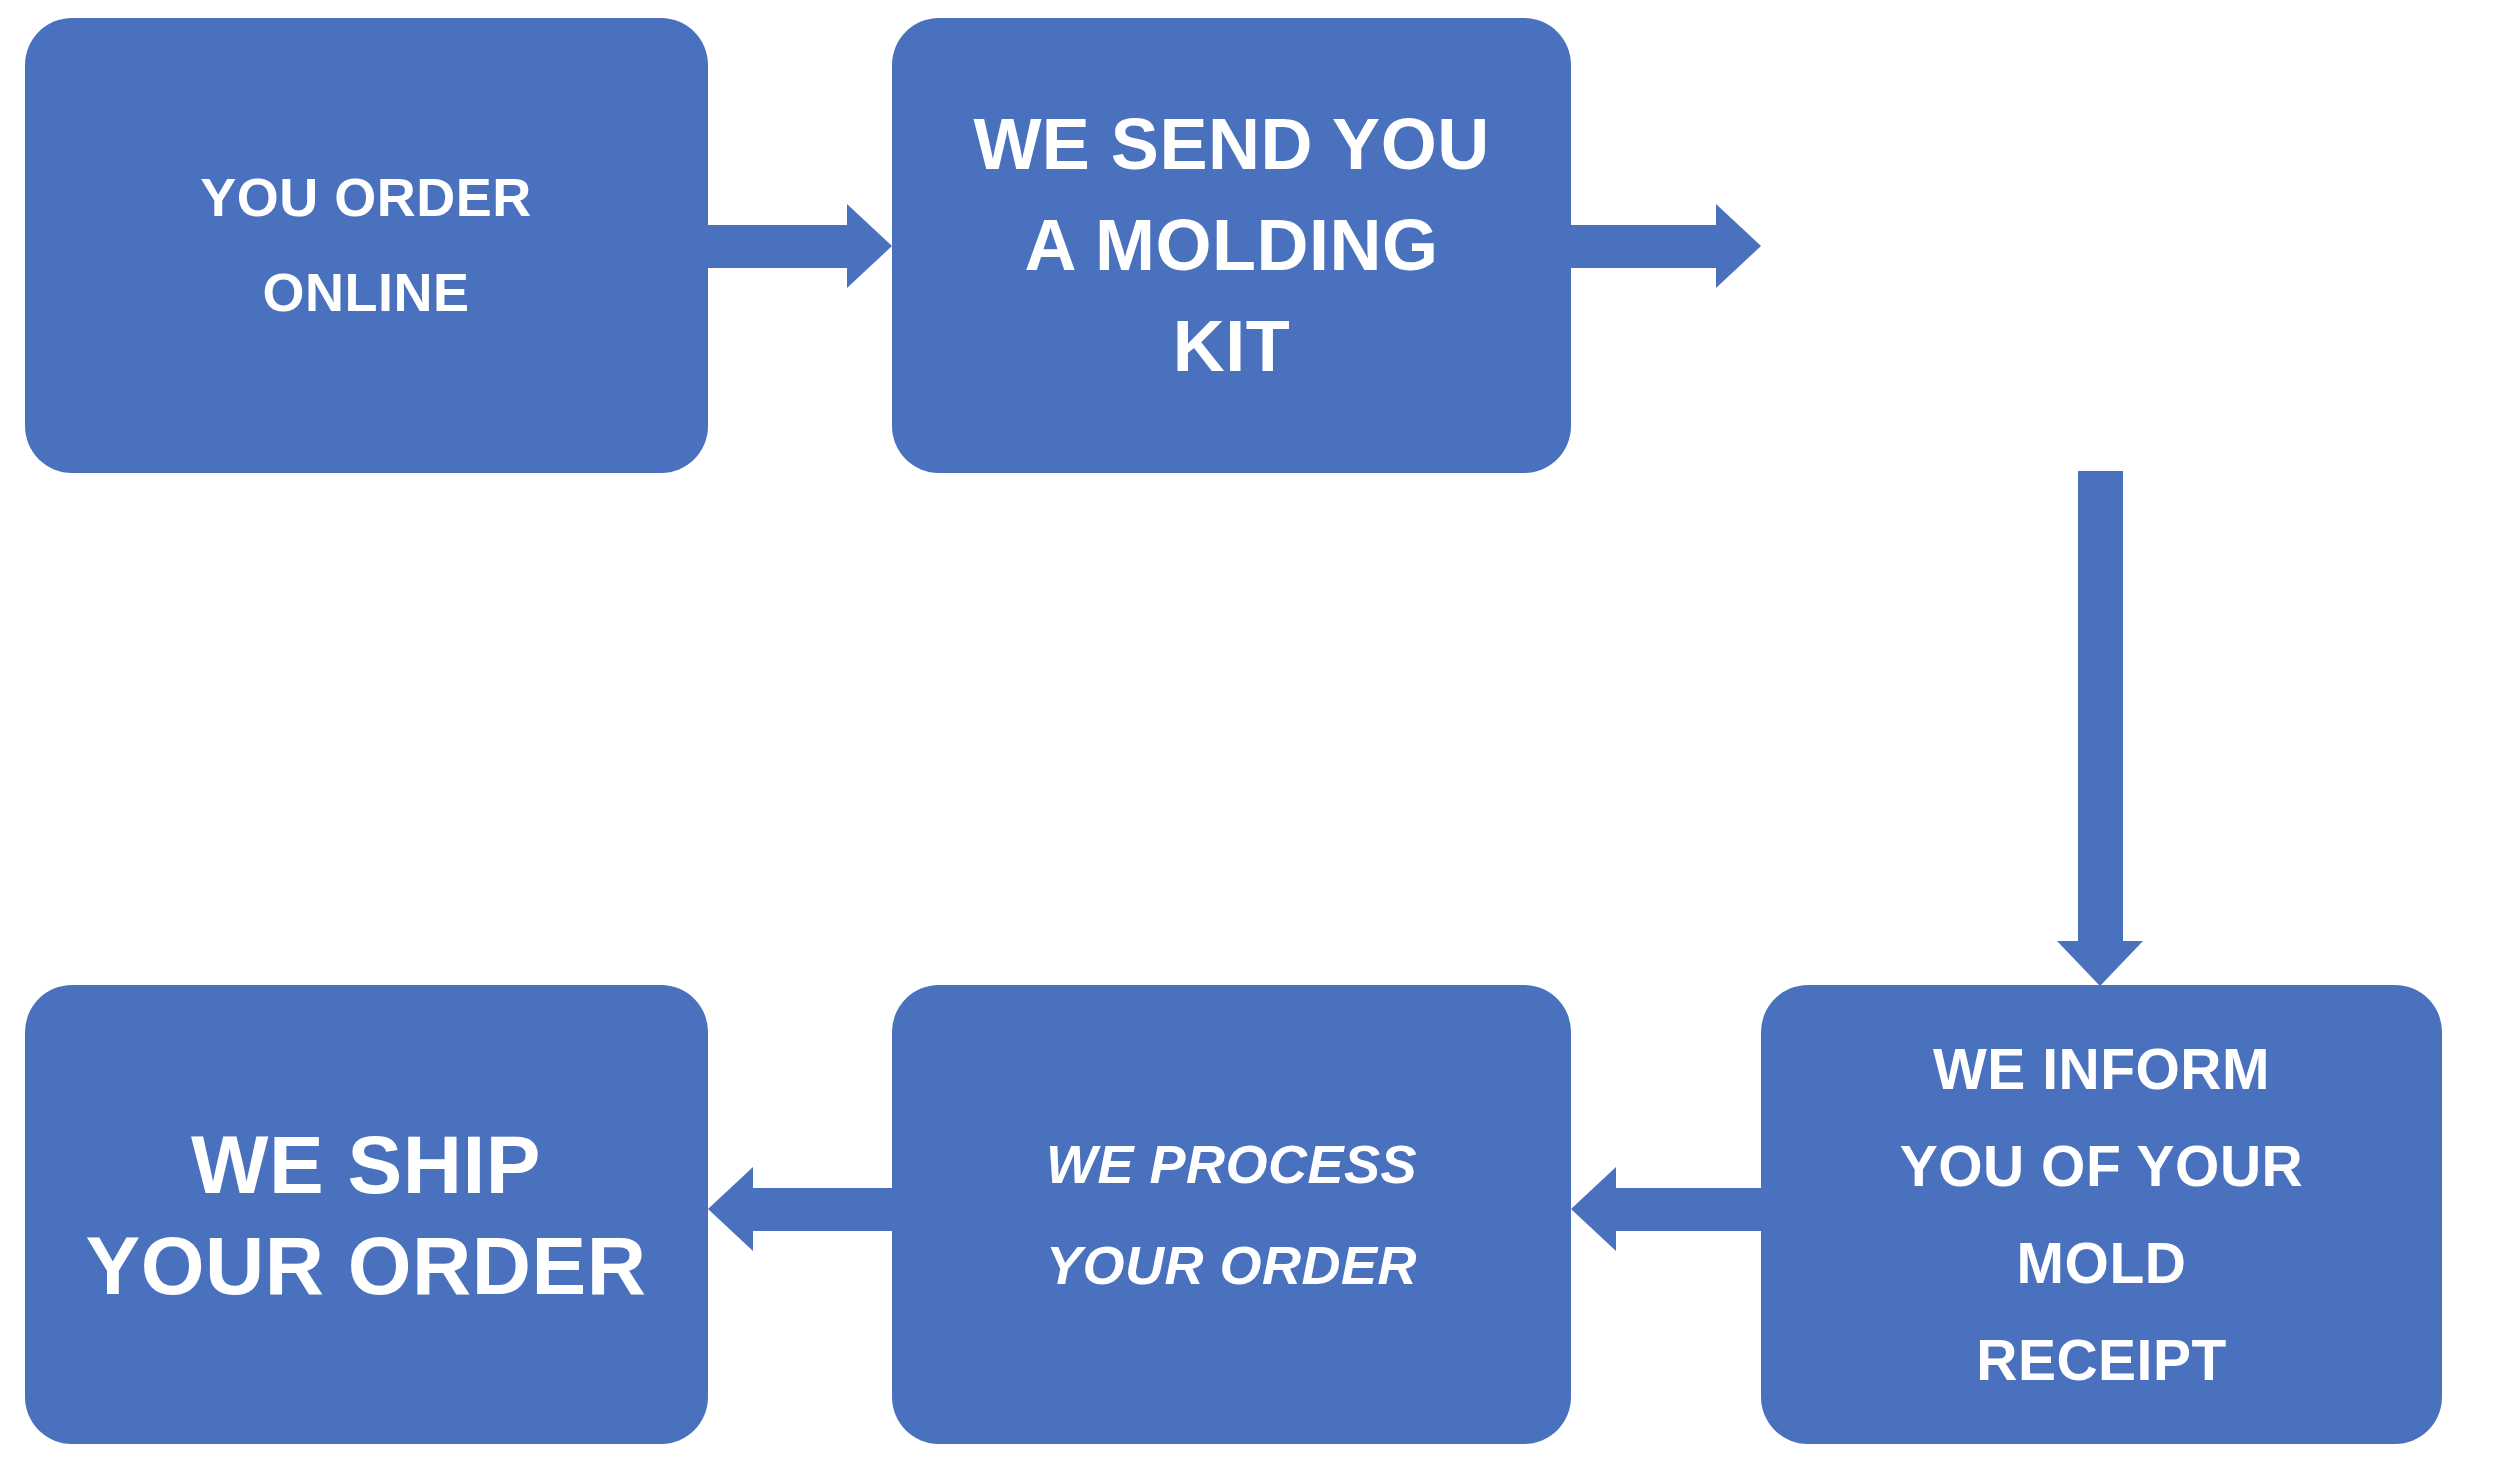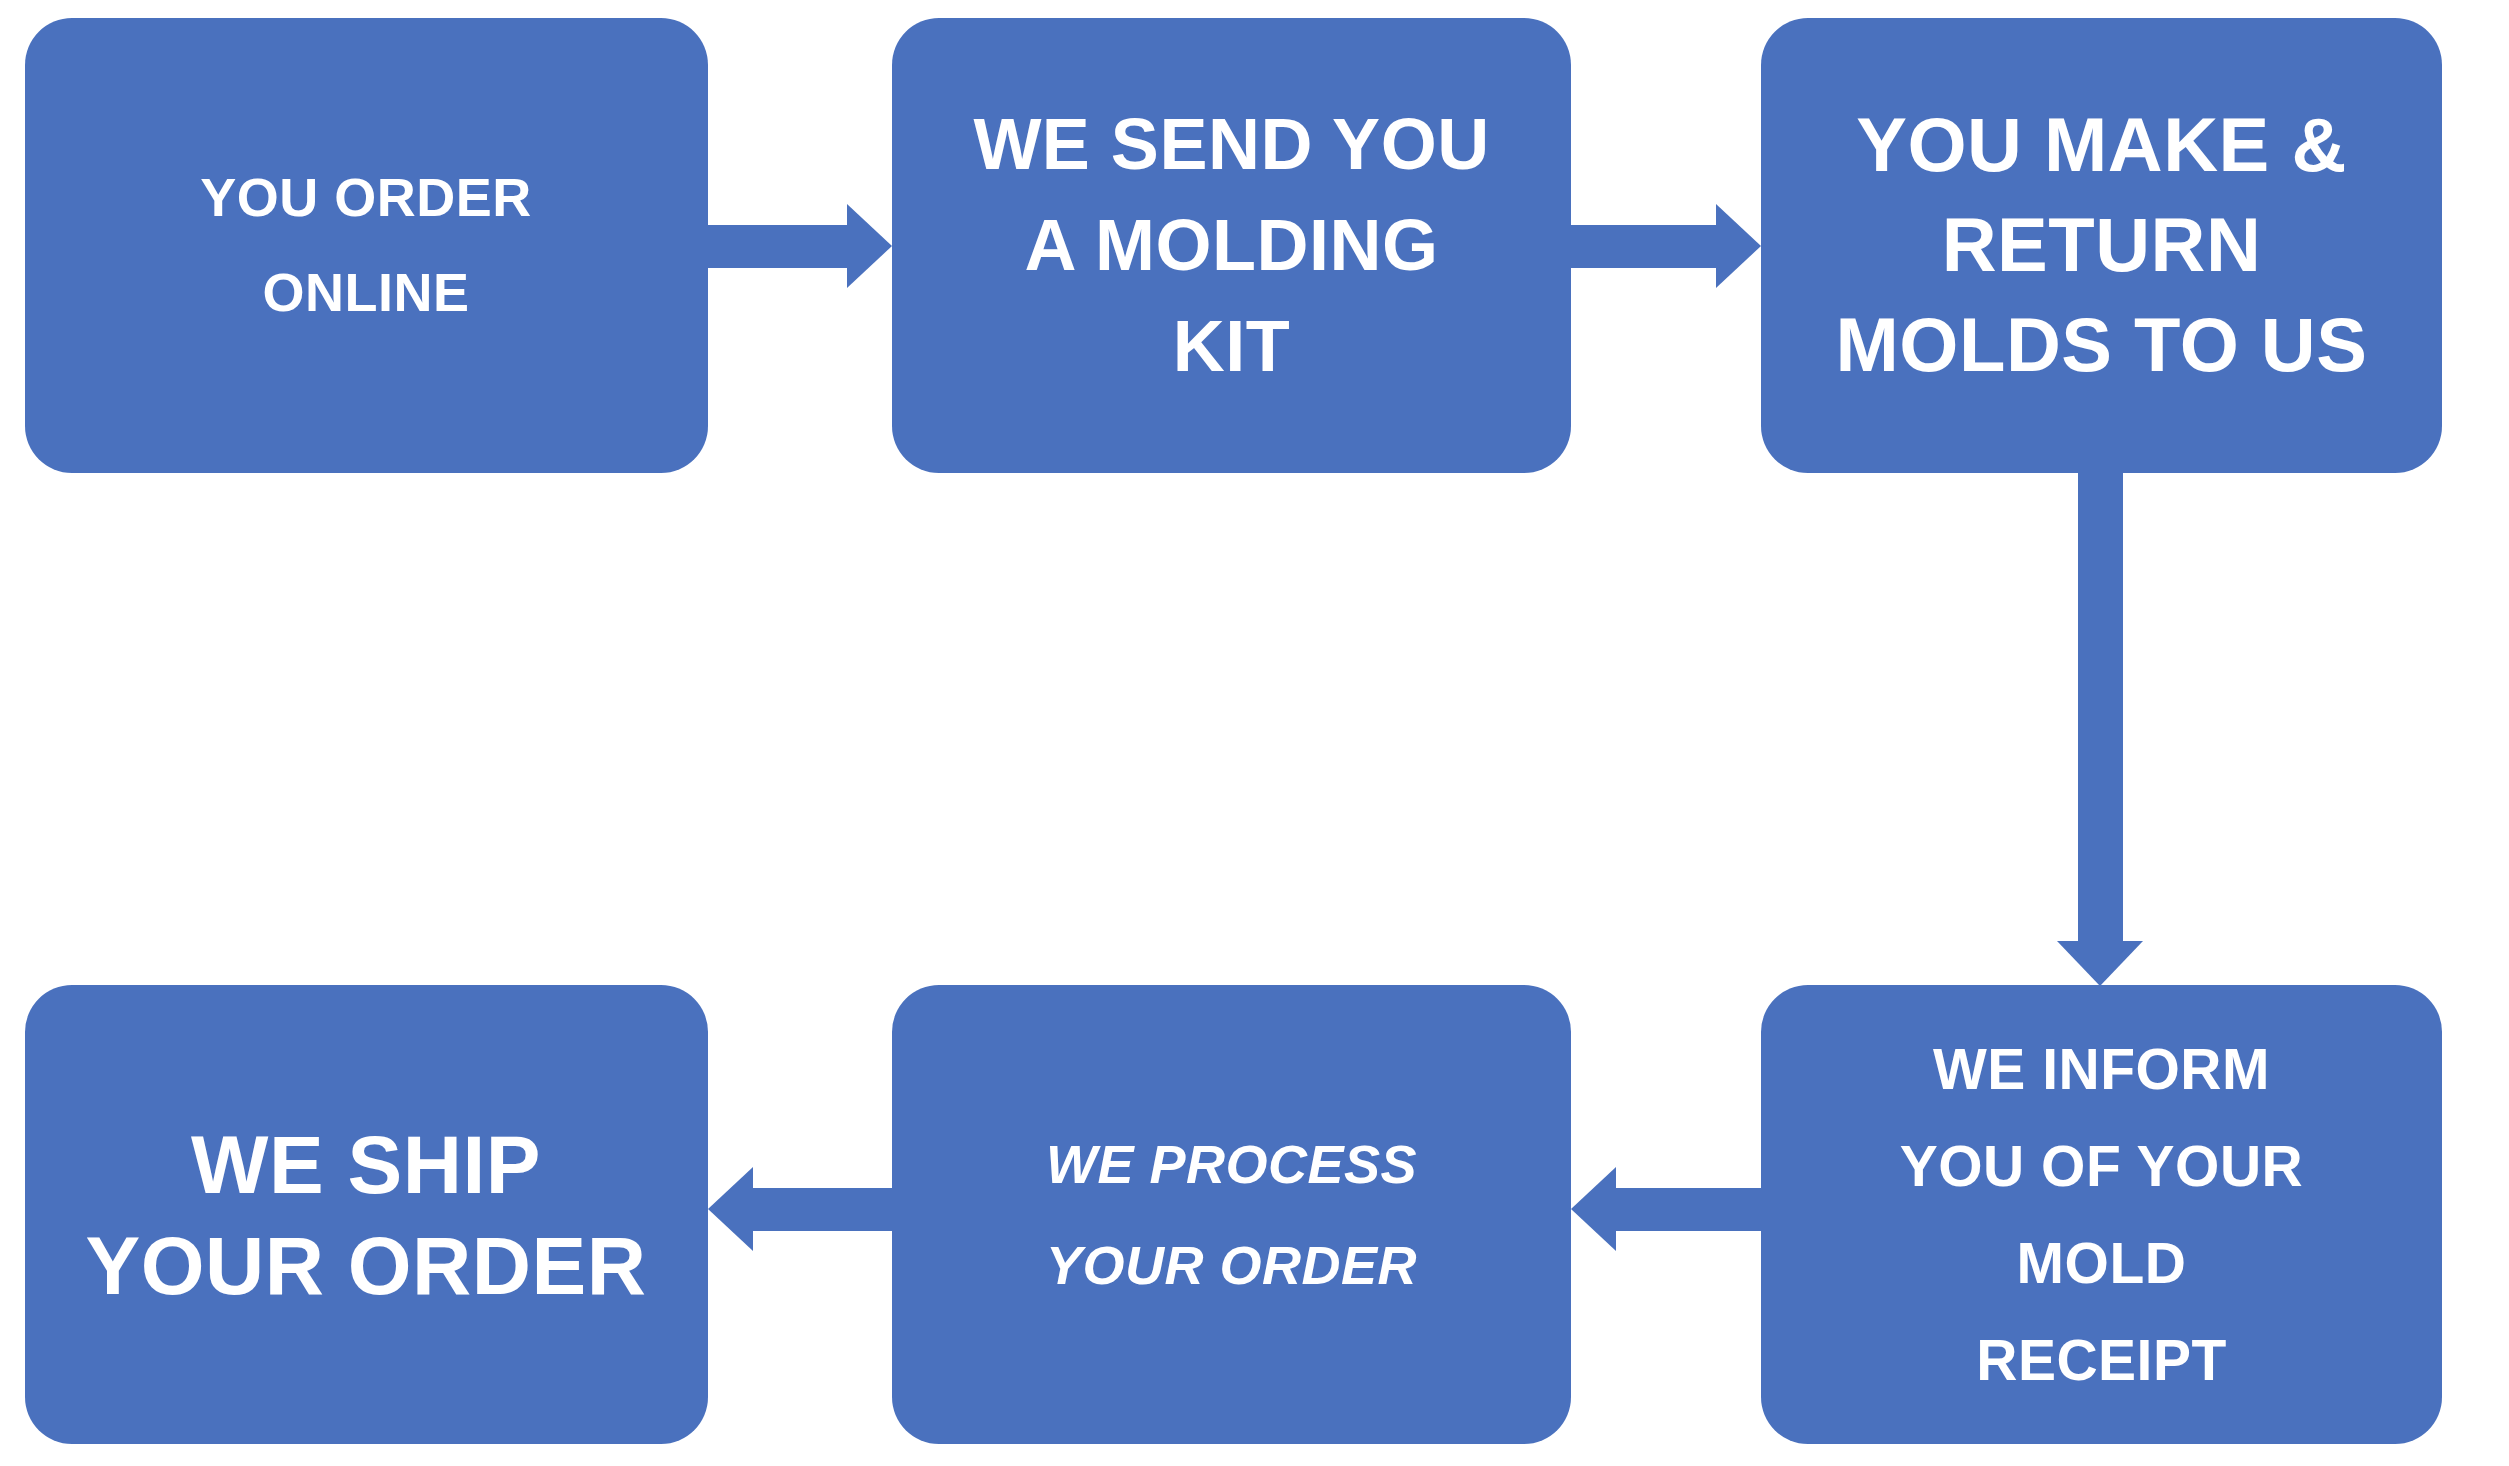--- a/index.html
+++ b/index.html
@@ -112,25 +112,20 @@
     <span class="node-text">WE SEND YOU
 A MOLDING
 KIT</span>
   </div>
 
   <div class="arrow a23">
     <div class="shaft"></div>
     <div class="head head-right"></div>
   </div>
 
-  <div class="node n3">
-    <span class="node-text">YOU MAKE &amp;
-RETURN
-MOLDS TO US</span>
-  </div>
 
   <div class="arrow a34">
     <div class="shaft"></div>
     <div class="head head-down"></div>
   </div>
 
   <div class="node n4">
     <span class="node-text">WE INFORM
 YOU OF YOUR
 MOLD

